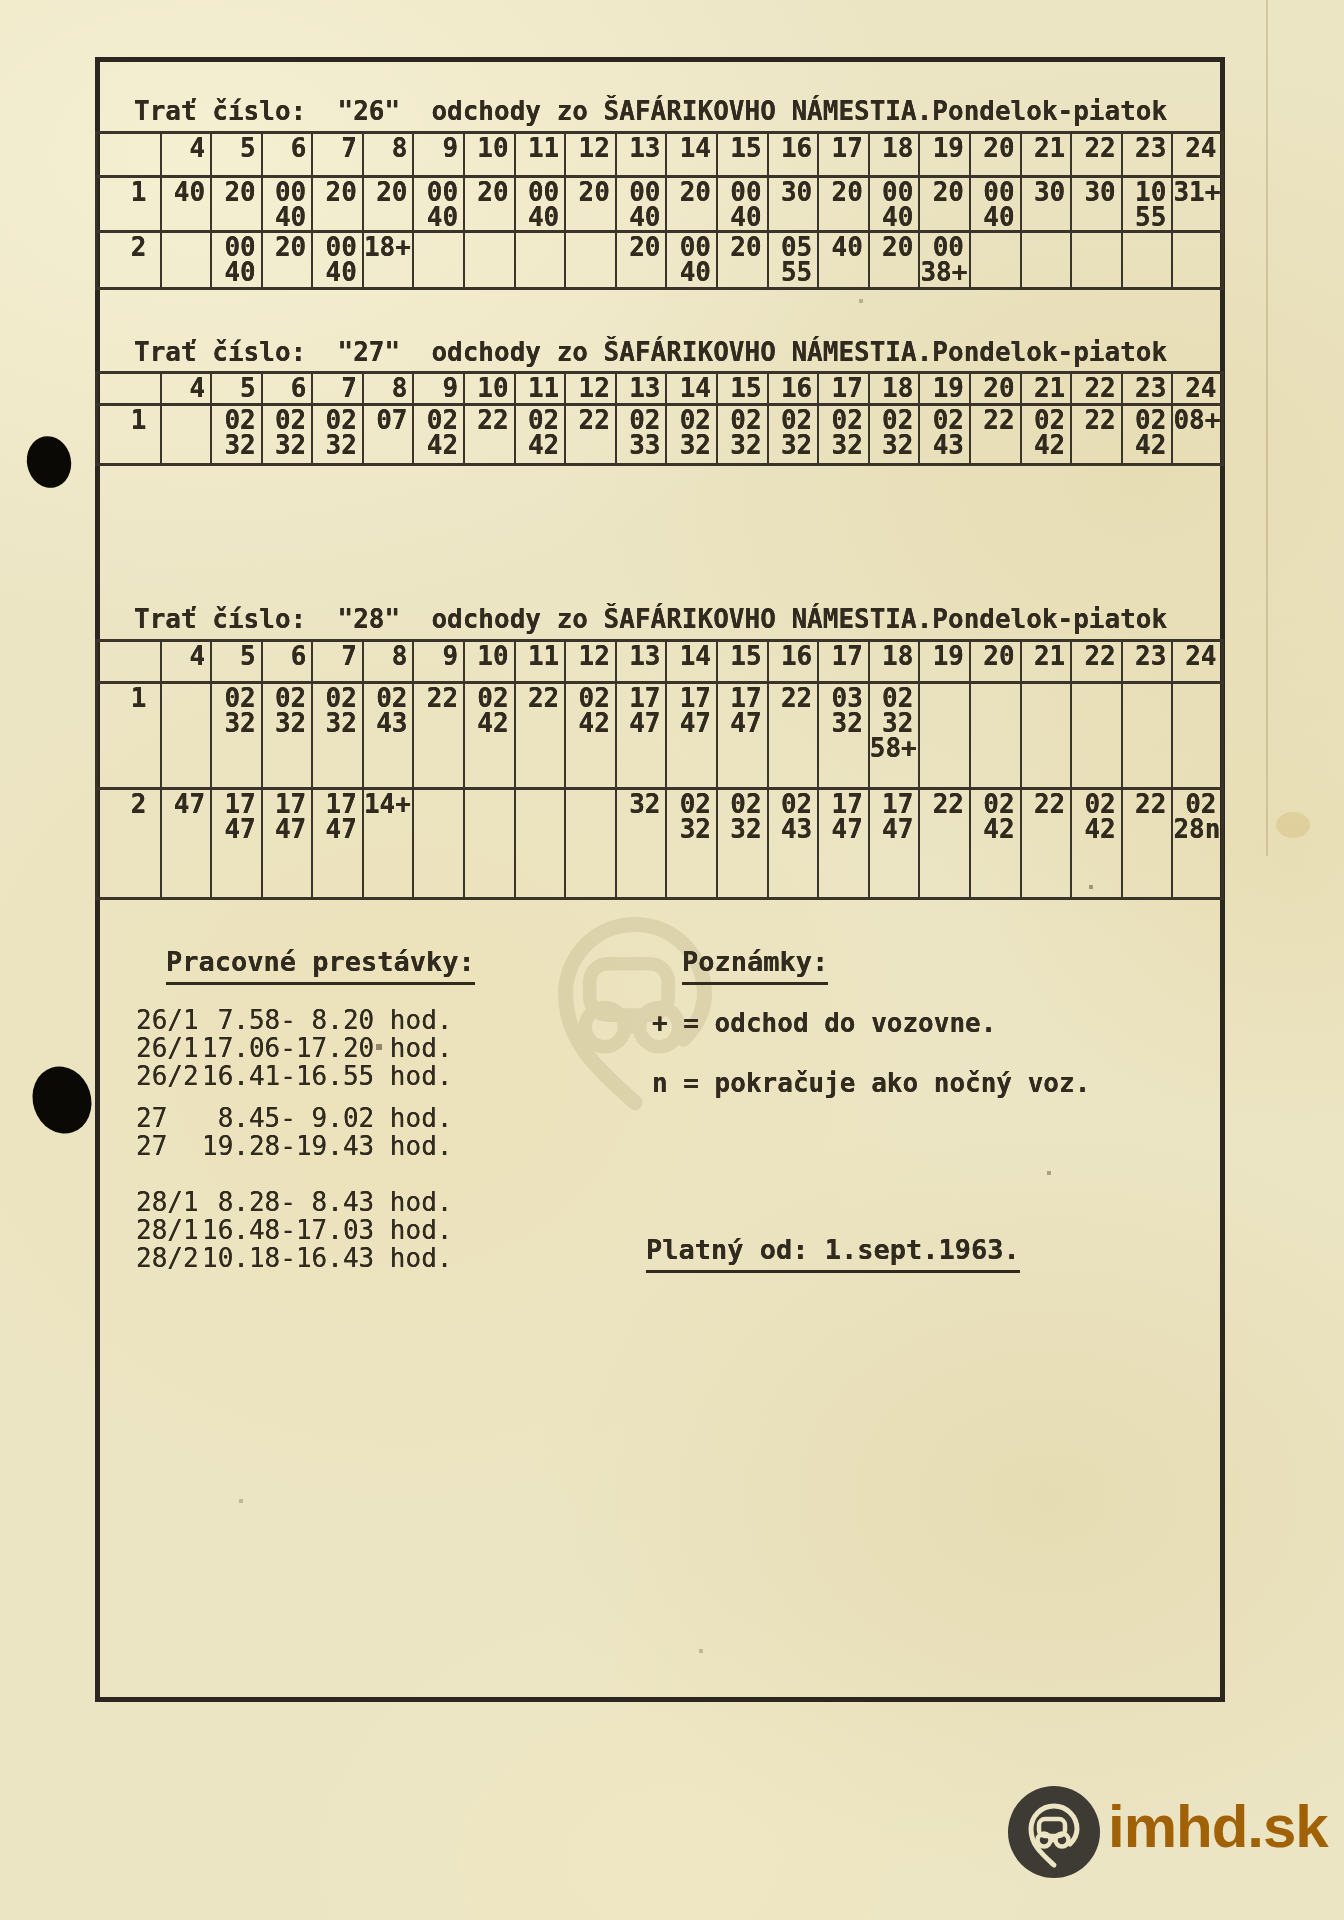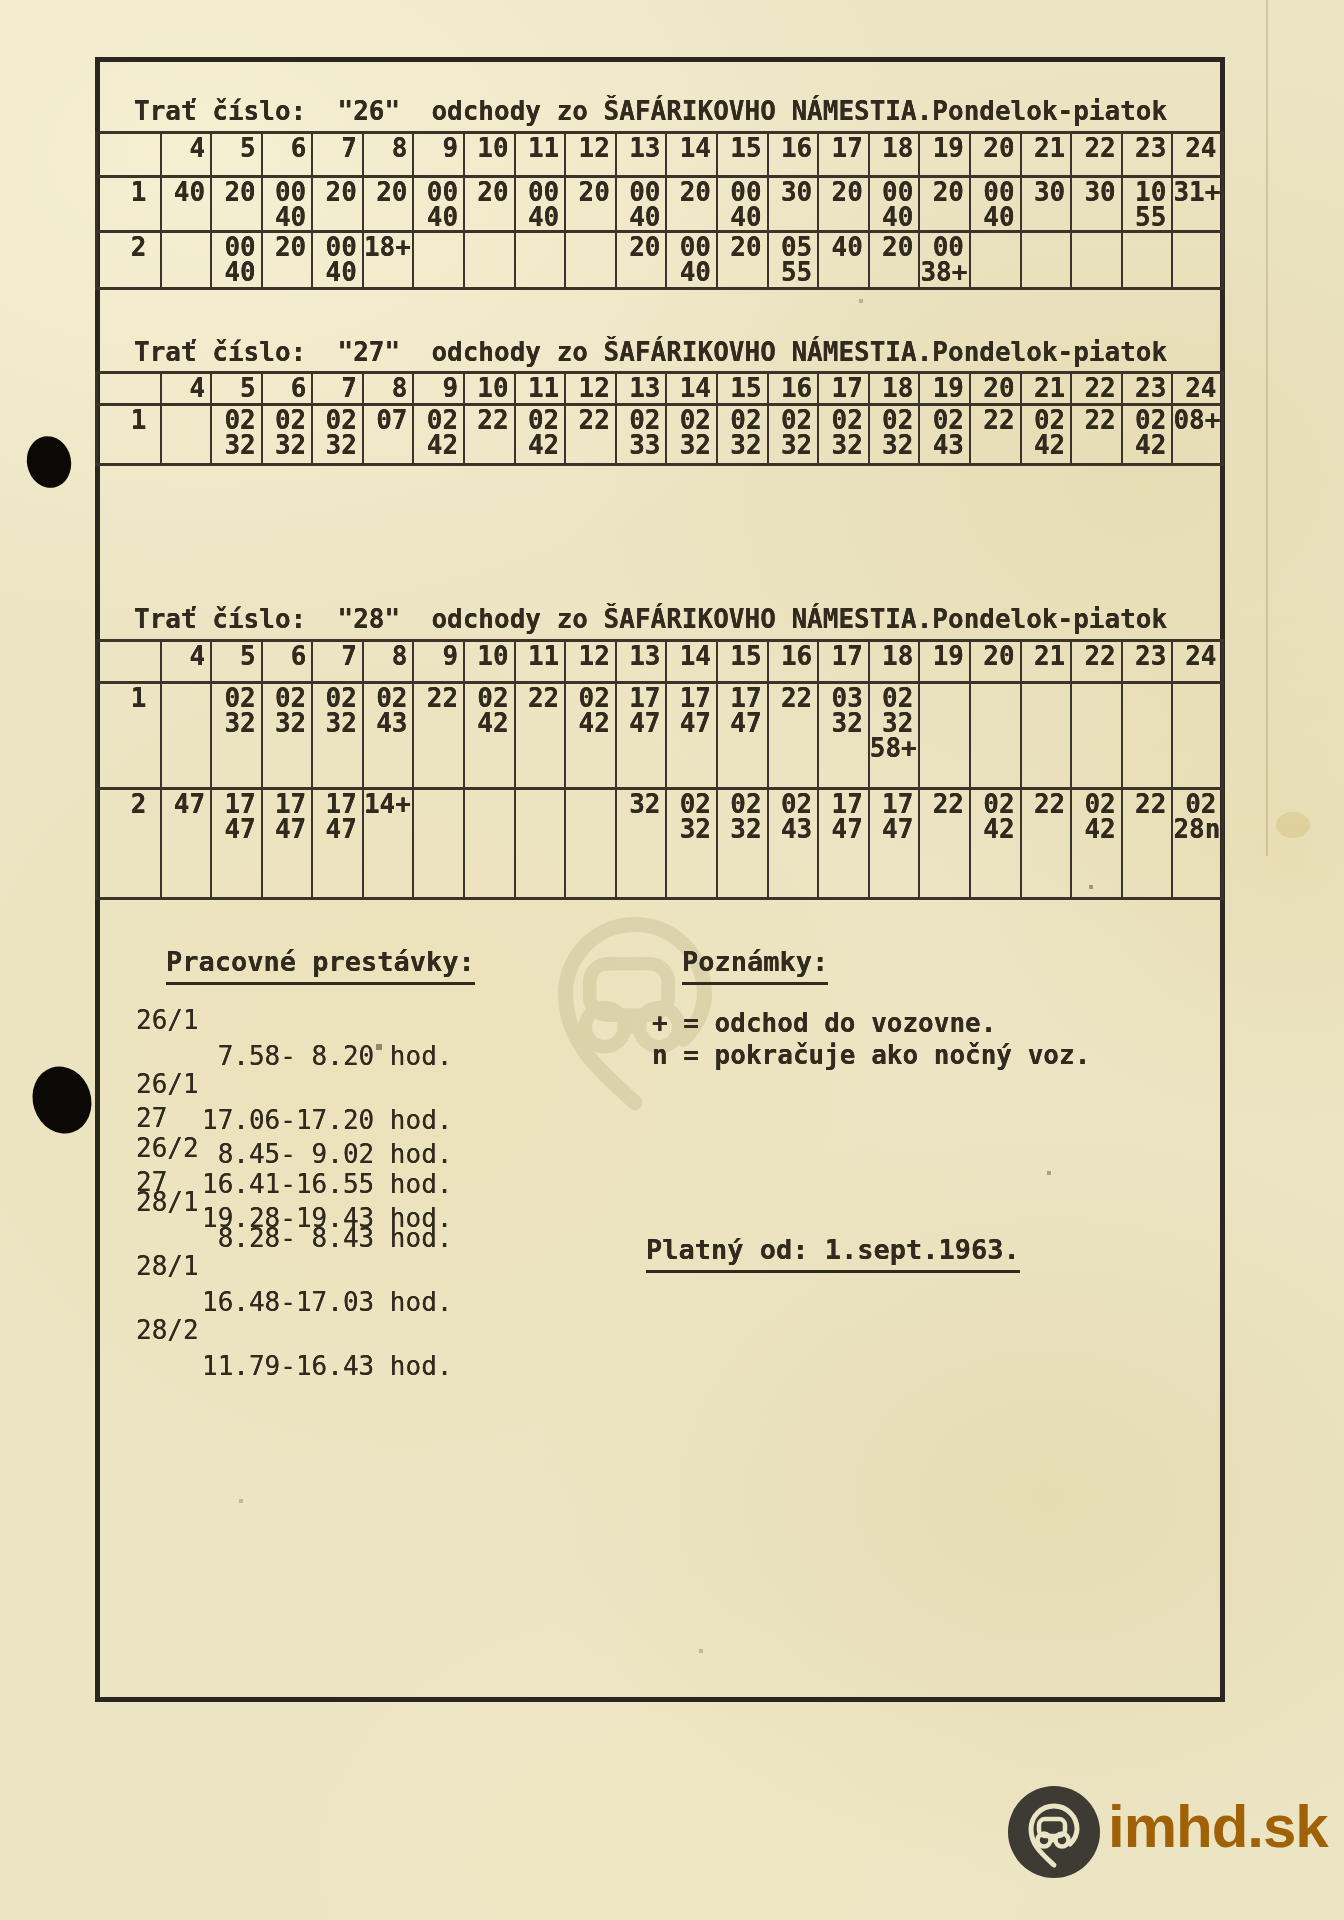--- a/index.html
+++ b/index.html
@@ -56,23 +56,23 @@
     text-shadow:0 0 .5px currentColor;
     margin-left:30px;
   }
   .heading span{display:inline-block;border-bottom:3px solid #312a1f;padding-bottom:5px;}
   #breaksHeading{left:136px;top:946px;}
   #notesHeading{left:652px;top:946px;}
   .breakgroup{position:absolute;left:136px;}
   #bg1{top:1006px;} #bg2{top:1104px;} #bg3{top:1188px;}
   .breakrow{display:flex;font-size:26px;font-weight:normal;line-height:28px;text-shadow:0 0 .5px currentColor;}
   .breakrow .rt{width:66px;white-space:pre;}
-  .breakrow .tm{white-space:pre;margin-top:36px;}
+  .breakrow .tm{white-space:pre;}
   .noteline{position:absolute;left:652px;font-size:26px;font-weight:bold;white-space:pre;line-height:30px;text-shadow:0 0 .5px currentColor;}
-  #note0{top:1008px;} #note1{top:1040px;}
+  #note0{top:1008px;} #note1{top:1068px;}
   #validity{left:616px;top:1234px;}
   .hole{position:absolute;background:#0b0906;border-radius:50%;}
   #hole1{left:27px;top:436px;width:44px;height:52px;transform:rotate(-12deg);}
   #hole2{left:33px;top:1066px;width:58px;height:68px;transform:rotate(-18deg);}
   .crease{position:absolute;left:1266px;top:0;width:2px;height:856px;background:rgba(150,130,80,0.30);}
   .stain{position:absolute;left:1276px;top:812px;width:34px;height:26px;border-radius:50%;background:rgba(205,180,110,0.35);}
   .specks{position:absolute;left:0;top:0;width:2px;height:2px;background:transparent;
     box-shadow:378px 1046px 0 2px rgba(70,60,45,0.55),1090px 886px 0 1px rgba(70,60,45,0.45),
       1048px 1172px 0 1px rgba(70,60,45,0.4),860px 300px 0 1px rgba(90,80,60,0.35),
       240px 1500px 0 1px rgba(90,80,60,0.3),700px 1650px 0 1px rgba(90,80,60,0.3);}
@@ -633,21 +633,21 @@
   <div class="breakrow">
       <span class="rt">28/1</span>
       <span class="tm"> 8.28- 8.43 hod.</span>
     </div>
   <div class="breakrow">
       <span class="rt">28/1</span>
       <span class="tm">16.48-17.03 hod.</span>
     </div>
   <div class="breakrow">
       <span class="rt">28/2</span>
-      <span class="tm">11.79-16.43 hod.</span>
+      <span class="tm">10.18-16.43 hod.</span>
     </div>
 </div>
 
 <div class="heading" id="notesHeading"><span>Poznámky:</span></div>
 <div class="noteline" id="note0">+ = odchod do vozovne.</div>
 <div class="noteline" id="note1">n = pokračuje ako nočný voz.</div>
 
 <div class="heading" id="validity"><span>Platný od: 1.sept.1963.</span></div>
 
 <div class="hole" id="hole1"></div>

